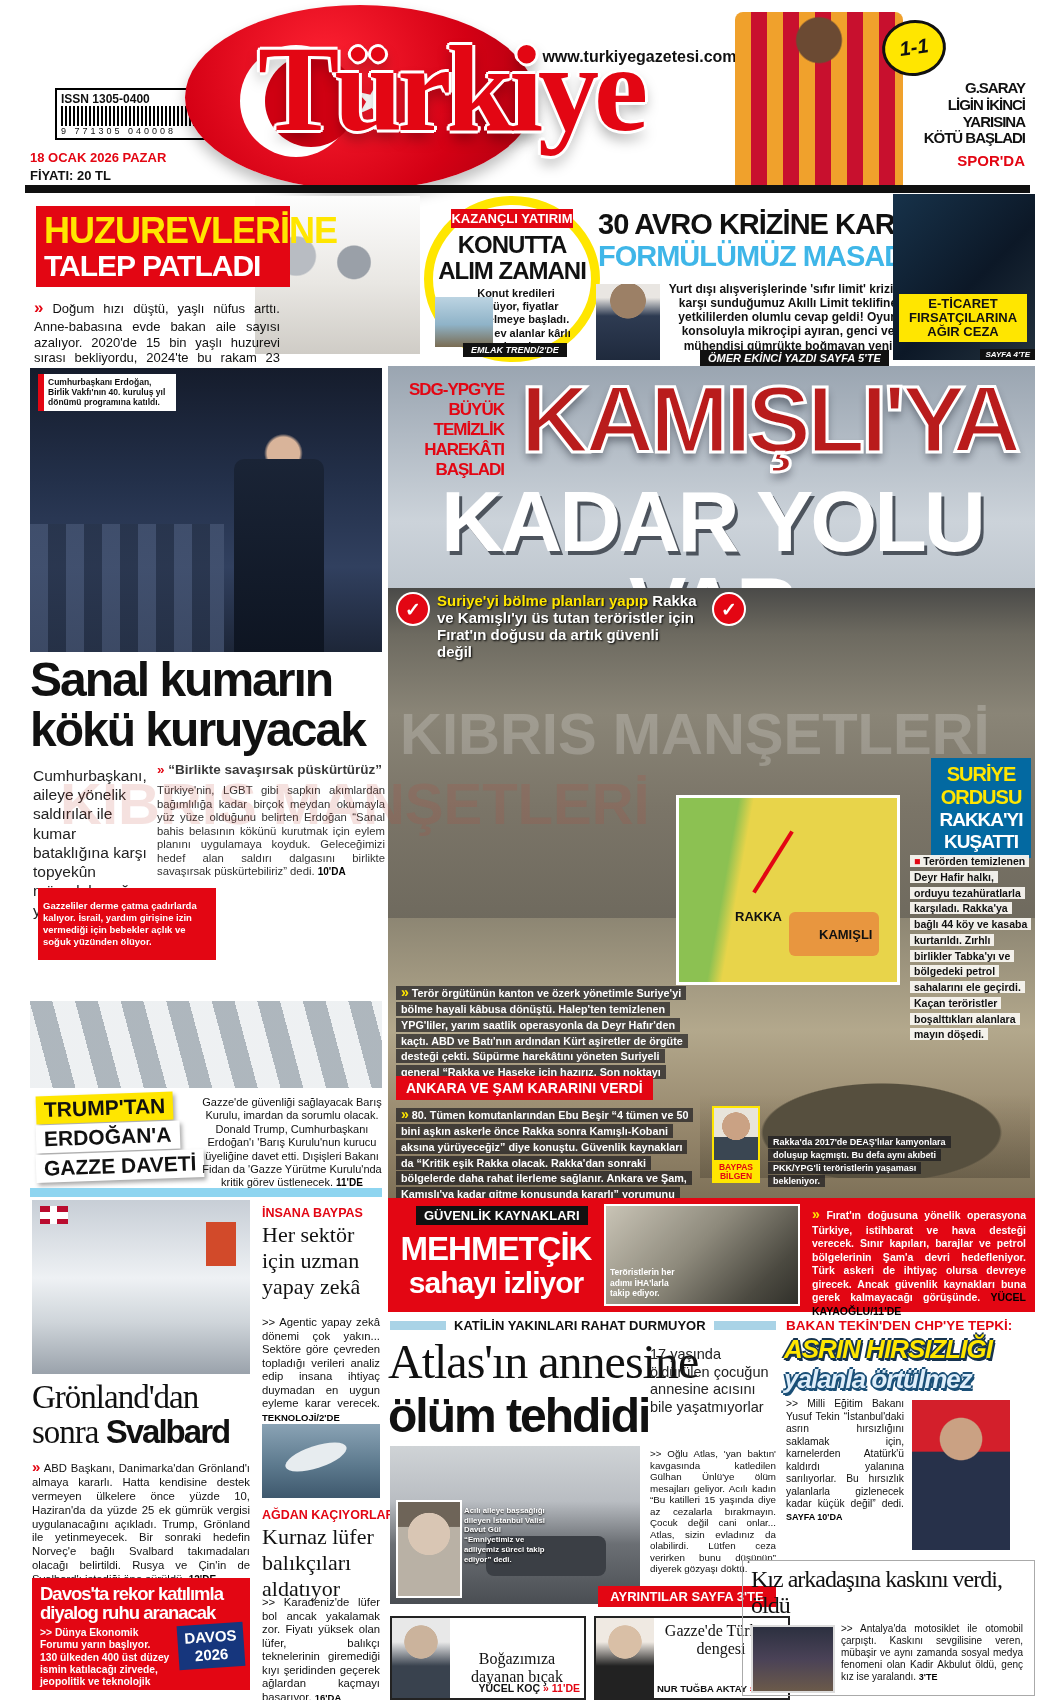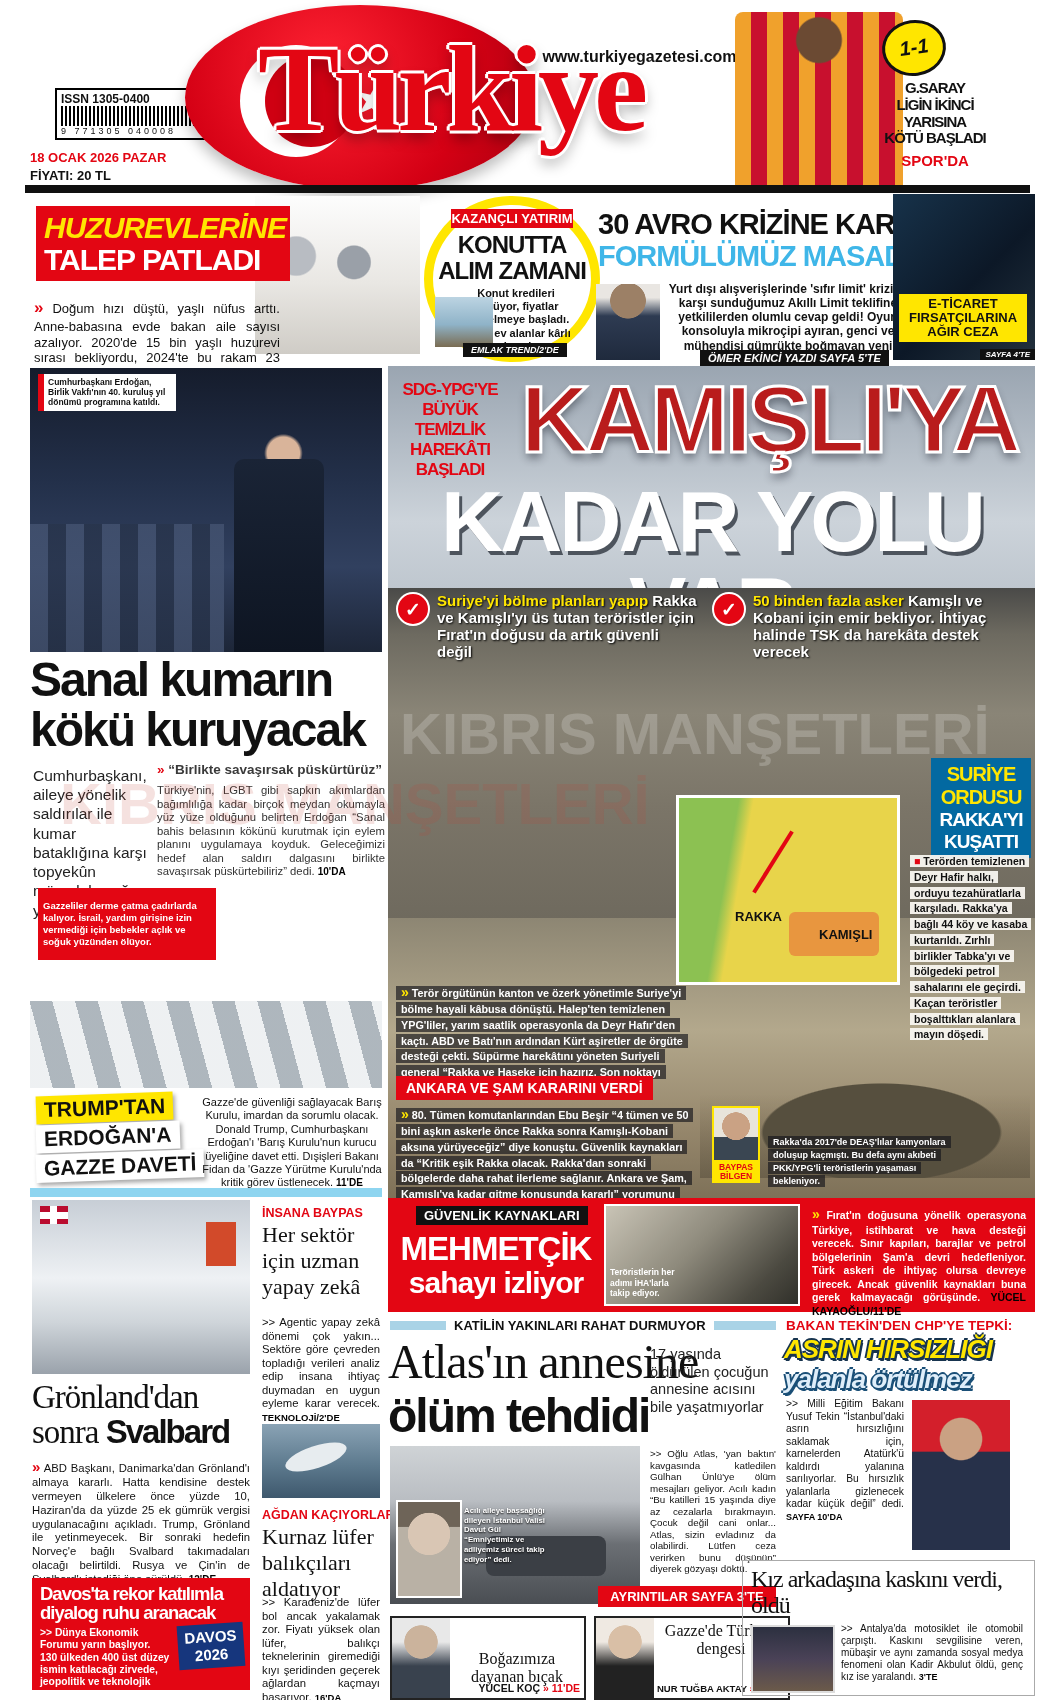--- a/index.html
+++ b/index.html
@@ -5,21 +5,21 @@
   html,body{margin:0;padding:0;background:#888;}
   #page{position:relative;width:1053px;height:1700px;background:#fff;margin:0 auto;
         font-family:"Liberation Sans",sans-serif;overflow:hidden;color:#111;}
   .a{position:absolute;}
   .b9{font-weight:900;}
   .bold{font-weight:700;}
   .red{color:#e30613;}
   .wht{color:#fff;}
   .yel{color:#ffe600;}
   .ctr{text-align:center;}
-  .rgt{text-align:center;}
+  .rgt{text-align:right;}
   .just{text-align:justify;}
   .pre{white-space:pre-line;}
   .serif{font-family:"Liberation Serif",serif;}
   .cond{letter-spacing:-1px;}
   .badge{background:#111;color:#fff;font-style:italic;font-weight:700;display:inline-block;padding:2px 8px;}
   .redbox{background:#e30613;color:#fff;}
   .strip{background:rgba(22,22,28,.66);-webkit-box-decoration-break:clone;box-decoration-break:clone;padding:1px 5px;}
   .wstrip{background:rgba(248,246,240,.95);-webkit-box-decoration-break:clone;box-decoration-break:clone;padding:0 4px;}
   .chk{display:inline-flex;width:30px;height:30px;min-width:30px;border-radius:50%;background:#e30613;border:2px solid #fff;
        color:#fff;font-weight:900;font-size:19px;align-items:center;justify-content:center;}
@@ -66,21 +66,21 @@
 KÖTÜ BAŞLADI</div>
   <div class="a rgt b9 red" style="left:845px;top:152px;width:180px;font-size:15px;">SPOR'DA</div>
 
   <div class="a" style="left:25px;top:185px;width:1005px;height:8px;background:#101010;"></div>
 
   <div class="a" style="left:255px;top:196px;width:165px;height:158px;background:
        radial-gradient(circle at 25% 38%,#b8bcc2 0 12%,transparent 13%),
        radial-gradient(circle at 60% 42%,#9aa0a8 0 12%,transparent 13%),
        linear-gradient(180deg,#fdfdfd,#e9e7e3 55%,#cfccc6);"></div>
   <div class="a redbox" style="left:36px;top:206px;width:238px;padding:6px 8px;">
-    <div class="b9 yel cond" style="font-size:30px;line-height:1.05;font-style:italic;">HUZUREVLERİNE</div>
+    <div class="b9 yel cond" style="font-size:36px;line-height:1.05;">HUZUREVLERİNE</div>
     <div class="b9 cond" style="font-size:30px;line-height:1.05;color:#fff;">TALEP PATLADI</div>
   </div>
   <p class="a just" style="left:34px;top:298px;width:246px;font-size:13px;line-height:1.22;margin:0;">
     <span class="mark red" style="font-size:17px;">»</span>
     <span>Doğum hızı düştü, yaşlı nüfus arttı. Anne-babasına evde bakan aile sayısı azalıyor. 2020'de 15 bin yaşlı huzurevi sırası bekliyordu, 2024'te bu rakam 23 bine yükseldi ve her geçen gün de artıyor.</span>
     <span class="pg" style="font-size:11px;">ZİYNETİ KOCABIYIK/7'DE</span>
   </p>
 
   <div class="a" style="left:424px;top:196px;width:176px;height:166px;border-radius:50%;background:#fff;border:9px solid #ffe600;box-sizing:border-box;">
     <div class="a redbox b9 ctr" style="left:18px;top:4px;width:122px;font-size:13px;padding:2px 0;">KAZANÇLI YATIRIM</div>
@@ -155,21 +155,20 @@
   <div class="a" style="left:700px;top:1058px;width:330px;height:120px;background:
        radial-gradient(ellipse at 55% 62%,#564f3e 0 46%,transparent 47%),
        linear-gradient(0deg,rgba(60,54,40,.35),transparent 70%);"></div>
 
   <div class="a" style="left:396px;top:592px;width:302px;display:flex;gap:7px;">
     <span class="chk">✓</span>
     <span style="font-size:15px;font-weight:900;line-height:1.14;text-shadow:1px 1px 2px #000;"><span class="yel">Suriye'yi bölme planları yapıp</span><span class="wht"> Rakka ve Kamışlı'yı üs tutan teröristler için Fırat'ın doğusu da artık güvenli değil</span></span>
   </div>
   <div class="a" style="left:712px;top:592px;width:320px;display:flex;gap:7px;">
     <span class="chk">✓</span>
-    <span style="font-size:15px;font-weight:900;line-height:1.14;text-shadow:1px 1px 2px #000;"><span class="yel">50 binden fazla asker</span><span class="wht"> Kamışlı ve Kobani için emir bekliyor. İhtiyaç halinde TSK da harekâta destek verecek</span></span>
   </div>
 
   <div class="a ctr" style="left:931px;top:758px;width:96px;background:#0369a1;padding:5px 2px;">
     <div class="b9 yel cond" style="font-size:20px;">SURİYE</div>
     <div class="b9 yel cond" style="font-size:20px;">ORDUSU</div>
     <div class="b9 wht cond" style="font-size:19px;">RAKKA'YI</div>
     <div class="b9 wht cond" style="font-size:19px;">KUŞATTI</div>
   </div>
   <p class="a" style="left:910px;top:854px;width:120px;font-size:10.5px;font-weight:700;line-height:1.5;margin:0;">
     <span class="wstrip"><span class="red">■</span> <span>Terörden temizlenen Deyr Hafir halkı, orduyu tezahüratlarla karşıladı. Rakka'ya bağlı 44 köy ve kasaba kurtarıldı. Zırhlı birlikler Tabka'yı ve bölgedeki petrol sahalarını ele geçirdi. Kaçan teröristler boşalttıkları alanlara mayın döşedi.</span></span>

